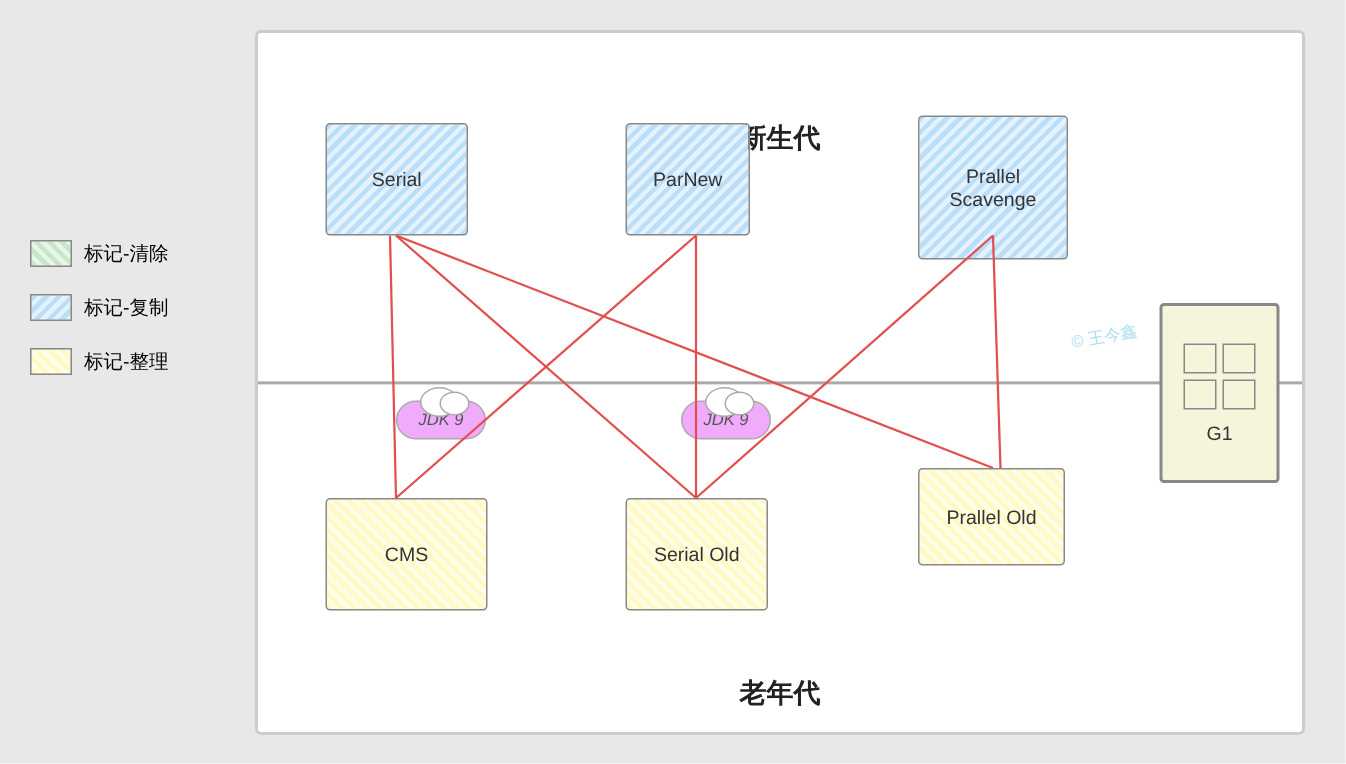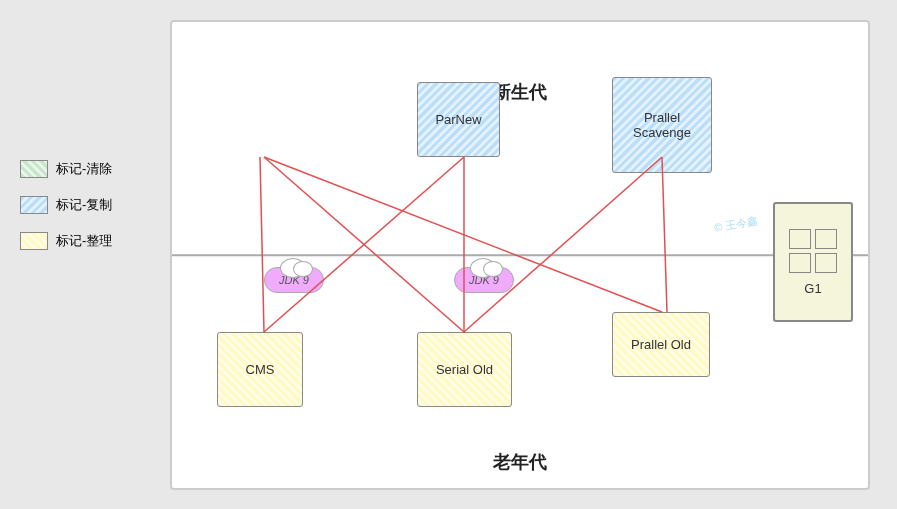--- a/index.html
+++ b/index.html
@@ -169,21 +169,21 @@
       left: 440px;
       top: 55px;
       width: 100px;
       height: 96px;
     }
 
     
     .box-cms {
       left: 45px;
       top: 310px;
-      width: 86px;
+      width: 108px;
       height: 75px;
     }
 
     
     .box-serial-old {
       left: 245px;
       top: 310px;
       width: 95px;
       height: 75px;
       text-align: right;
@@ -328,20 +328,23 @@
     </div>
   </div>
 
   <div class="diagram">
 
     <div class="region-label young-label">新生代</div>
     <div class="region-label old-label">老年代</div>
 
     <div class="divider-line"></div>
 
+    <div class="collector-box box-blue box-serial">
+      <span>Serial</span>
+    </div>
     <div class="collector-box box-blue box-parnew">
       <span>ParNew</span>
     </div>
     <div class="collector-box box-blue box-prallel-scavenge">
       <span>Prallel<br>Scavenge</span>
     </div>
 
     <div class="collector-box box-yellow box-cms">
       <span>CMS</span>
     </div>

